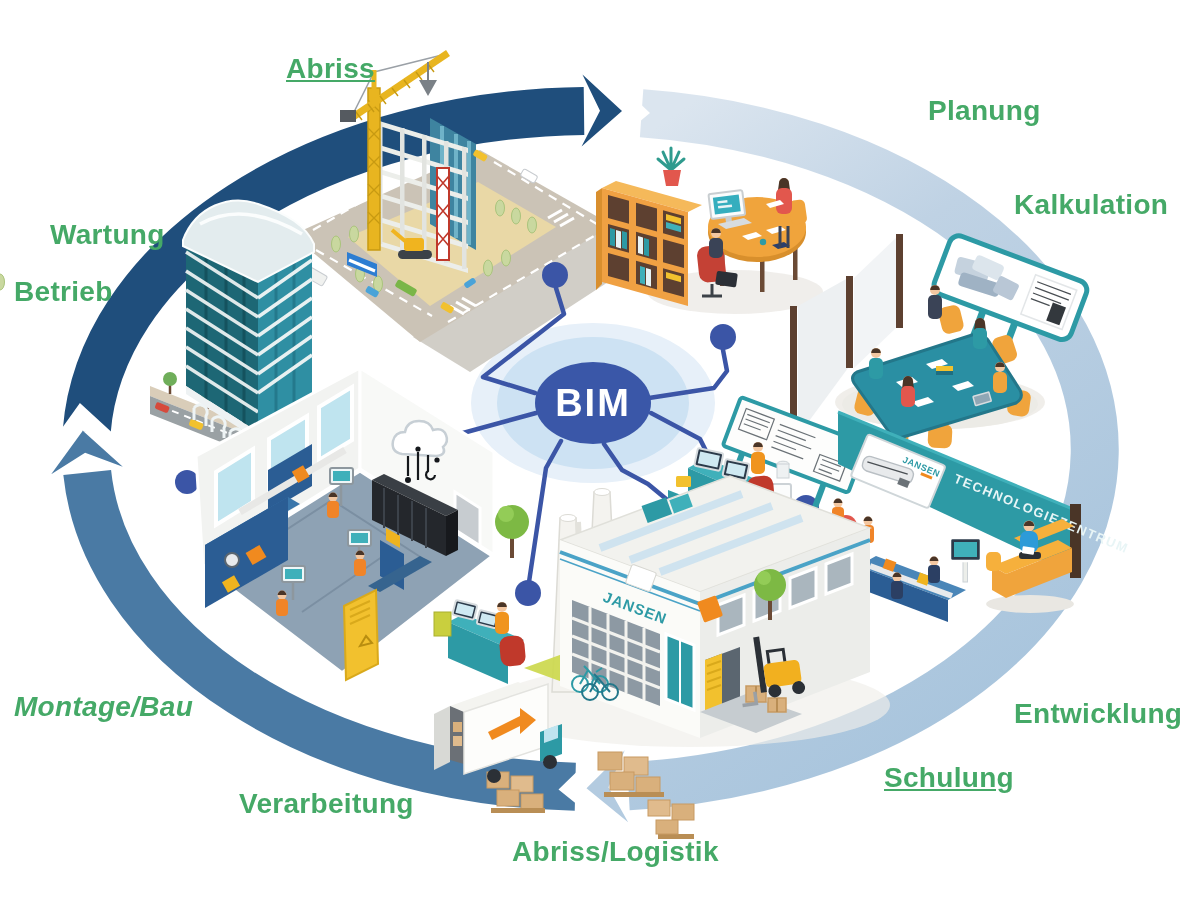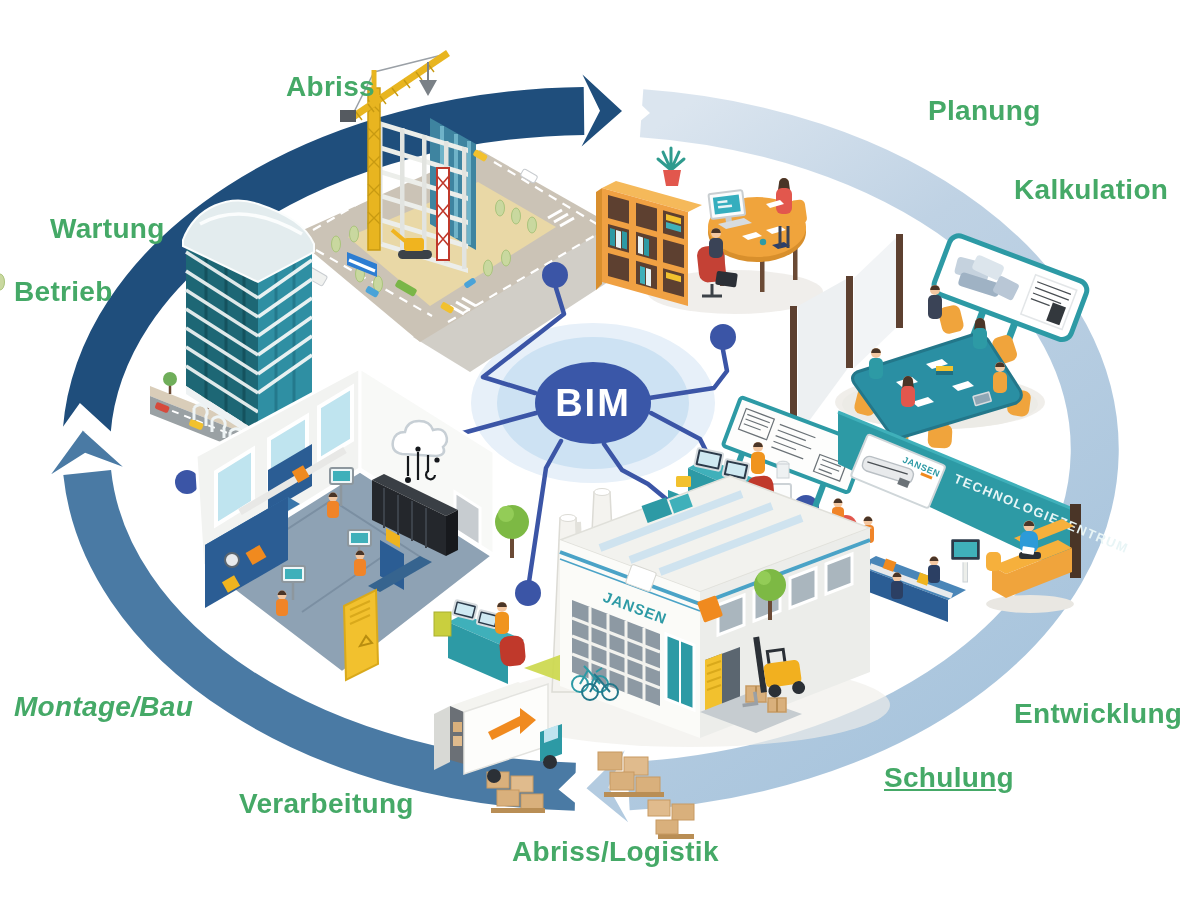--- a/index.html
+++ b/index.html
@@ -10,30 +10,30 @@
     position:absolute;
     font-weight:bold;
     font-size:28px;
     line-height:1.08;
     letter-spacing:.3px;
     color:var(--label-green,#45a967);
     white-space:nowrap;
   }
   .sl-technische-beratung{left:600px;top:32px;}
   .sl-planung{left:884px;top:96px;margin-left:44px;}
-  .sl-kalkulation{left:1014px;top:175px;text-align:right;}
+  .sl-kalkulation{left:1014px;top:190px;text-align:right;}
   .sl-entwicklung{left:1014px;top:699px;}
   .sl-schulung{left:884px;top:763px;text-decoration:underline;}
   .sl-einkauf-logistik{left:512px;top:837px;}
   .sl-verarbeitung{left:199px;top:789px;margin-left:40px;}
   .sl-montage-bau{left:14px;top:692px;font-style:italic;}
   .sl-betrieb{left:14px;top:277px;}
-  .sl-wartung{left:50px;top:214px;}
+  .sl-wartung{left:50px;top:220px;}
   .sl-renovierung{left:103px;top:137px;}
-  .sl-abriss{left:286px;top:72px;}
+  .sl-abriss{left:286px;top:54px;text-decoration:underline;}
   .p .h{fill:#f3c7a1;}
   .p .hr{fill:#4a3527;}
   .arcband{fill:none;stroke-width:48;}
   .net{fill:none;stroke:var(--network-blue,#3b55a6);stroke-width:4.5;stroke-linejoin:round;stroke-linecap:round;}
   .node{fill:var(--network-blue,#3b55a6);}
   .bimtxt{fill:#ffffff;font-weight:bold;font-size:38px;letter-spacing:2px;}
   .jansentxt{fill:var(--teal-accent,#2d9aa5);font-weight:bold;}
   .walltxt{fill:#e8f5f6;font-weight:bold;font-size:13px;letter-spacing:1.6px;}
 </style>
 </head>

